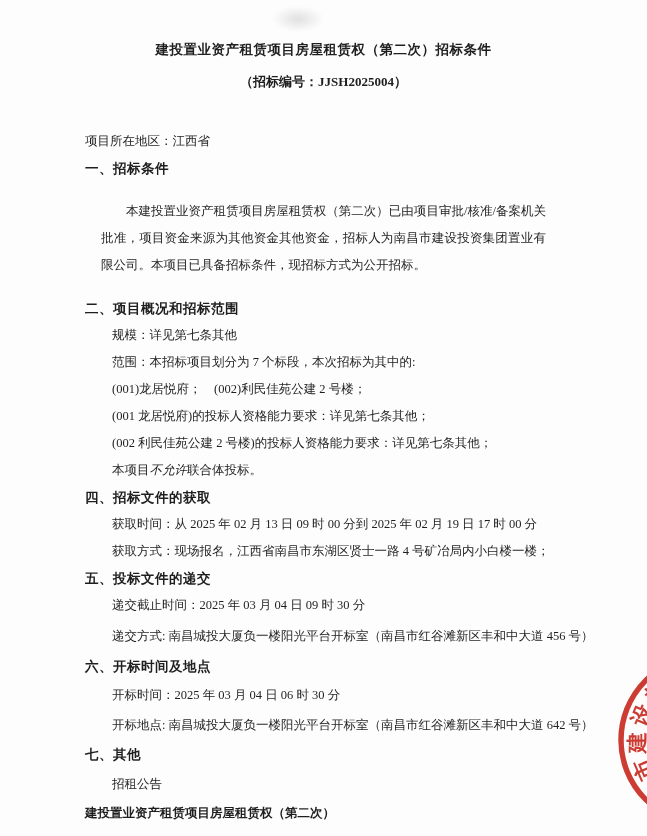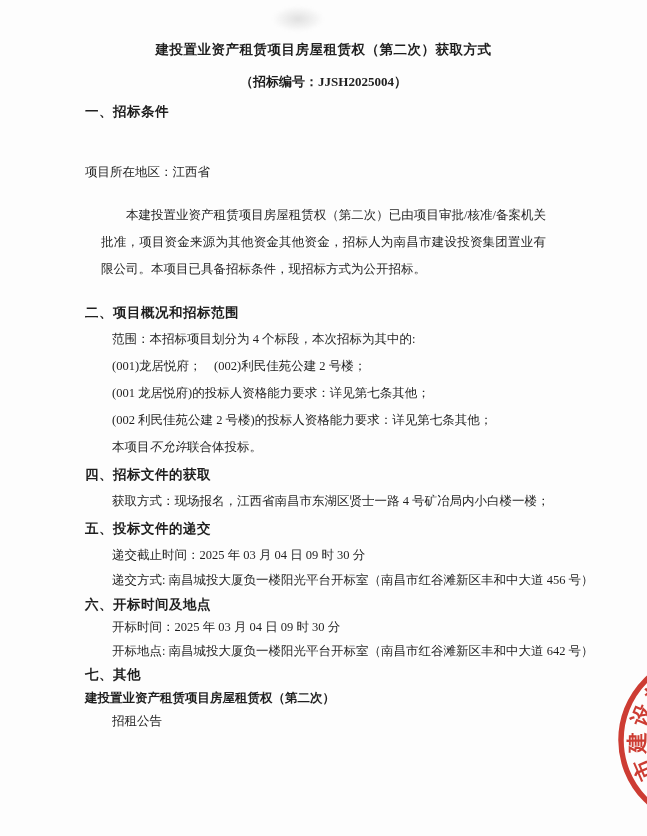--- a/index.html
+++ b/index.html
@@ -23,36 +23,37 @@
   }
   .title1{
     margin:0;
     font-size:13.5px;
     font-weight:700;
     text-align:center;
     line-height:24px;
     letter-spacing:0.5px;
   }
   .title2{
-    margin:8px 0 4px 0;
+    margin:8px 0 16px 0;
     font-size:13px;
     font-weight:700;
     text-align:center;
     line-height:24px;
   }
   .lead-gap{margin-top:34px;}
   .line{
     font-size:12.5px;
     line-height:27px;
     height:27px;
     white-space:nowrap;
   }
   .tight{
     line-height:23.5px;
     height:23.5px;
+    margin-top:6px;
   }
   .heading{
     font-size:13.5px;
     font-weight:700;
     letter-spacing:0.5px;
   }
   .indent{padding-left:27px;}
   .para{
     margin:16px;
     font-size:12.5px;
@@ -78,51 +79,53 @@
   }
 </style>
 </head>
 <body>
 
 <div class="page">
 
   <div class="smudge"></div>
 
   <div class="content">
-    <h1 class="title1">建投置业资产租赁项目房屋租赁权（第二次）获取方式</h1>
+    <h1 class="title1">建投置业资产租赁项目房屋租赁权（第二次）招标条件</h1>
     <h2 class="title2">（招标编号：JJSH2025004）</h2>
 
+    <div class="line lead-gap">项目所在地区：江西省</div>
+
     <div class="line heading">一、招标条件</div>
-
-    <div class="line lead-gap">项目所在地区：江西省</div>
     <p class="para">本建投置业资产租赁项目房屋租赁权（第二次）已由项目审批/核准/备案机关批准，项目资金来源为其他资金其他资金，招标人为南昌市建设投资集团置业有限公司。本项目已具备招标条件，现招标方式为公开招标。</p>
 
     <div class="line heading">二、项目概况和招标范围</div>
-    <div class="line indent">范围：本招标项目划分为 4 个标段，本次招标为其中的:</div>
+    <div class="line indent">规模：详见第七条其他</div>
+    <div class="line indent">范围：本招标项目划分为 7 个标段，本次招标为其中的:</div>
     <div class="line indent">(001)龙居悦府；　(002)利民佳苑公建 2 号楼；</div>
 
     <div class="line indent">(001 龙居悦府)的投标人资格能力要求：详见第七条其他；</div>
     <div class="line indent">(002 利民佳苑公建 2 号楼)的投标人资格能力要求：详见第七条其他；</div>
     <div class="line indent"><span>本项目</span><span class="italic">不允许</span><span>联合体投标。</span></div>
 
     <div class="line heading">四、招标文件的获取</div>
+    <div class="line indent">获取时间：从 2025 年 02 月 13 日  09 时 00 分到 2025 年 02 月 19 日  17 时 00 分</div>
     <div class="line indent">获取方式：现场报名，江西省南昌市东湖区贤士一路 4 号矿冶局内小白楼一楼；</div>
 
     <div class="line heading">五、投标文件的递交</div>
     <div class="line indent">递交截止时间：2025 年 03 月 04 日  09 时 30 分</div>
     <div class="line tight indent">递交方式: 南昌城投大厦负一楼阳光平台开标室（南昌市红谷滩新区丰和中大道 456 号）</div>
 
     <div class="line tight heading">六、开标时间及地点</div>
-    <div class="line tight indent">开标时间：2025 年 03 月 04 日  09 时 30 分</div>
+    <div class="line tight indent">开标时间：2025 年 03 月 04 日  06 时 30 分</div>
     <div class="line tight indent">开标地点: 南昌城投大厦负一楼阳光平台开标室（南昌市红谷滩新区丰和中大道 642 号）</div>
 
     <div class="line tight heading">七、其他</div>
+    <div class="line tight indent">招租公告</div>
+
     <div class="line tight footer1">建投置业资产租赁项目房屋租赁权（第二次）</div>
-
-    <div class="line tight indent">招租公告</div>
   </div>
 
   <svg class="seal" width="647" height="836" viewBox="0 0 647 836" aria-hidden="true">
     <g opacity="0.9">
       <circle cx="705" cy="740" r="84" fill="none" stroke="#c8281e" stroke-width="5.5"></circle>
       <defs>
         <path id="sealTextPath" d="M 705 802 A 62 62 0 1 1 705.05 802.001" fill="none"></path>
       </defs>
       <text font-size="21" font-weight="700" fill="#c8281e" font-family="'Liberation Serif','DejaVu Serif',serif" letter-spacing="4">
         <textPath href="#sealTextPath" startOffset="8">南昌市建设投资集团置业有限公司</textPath>

